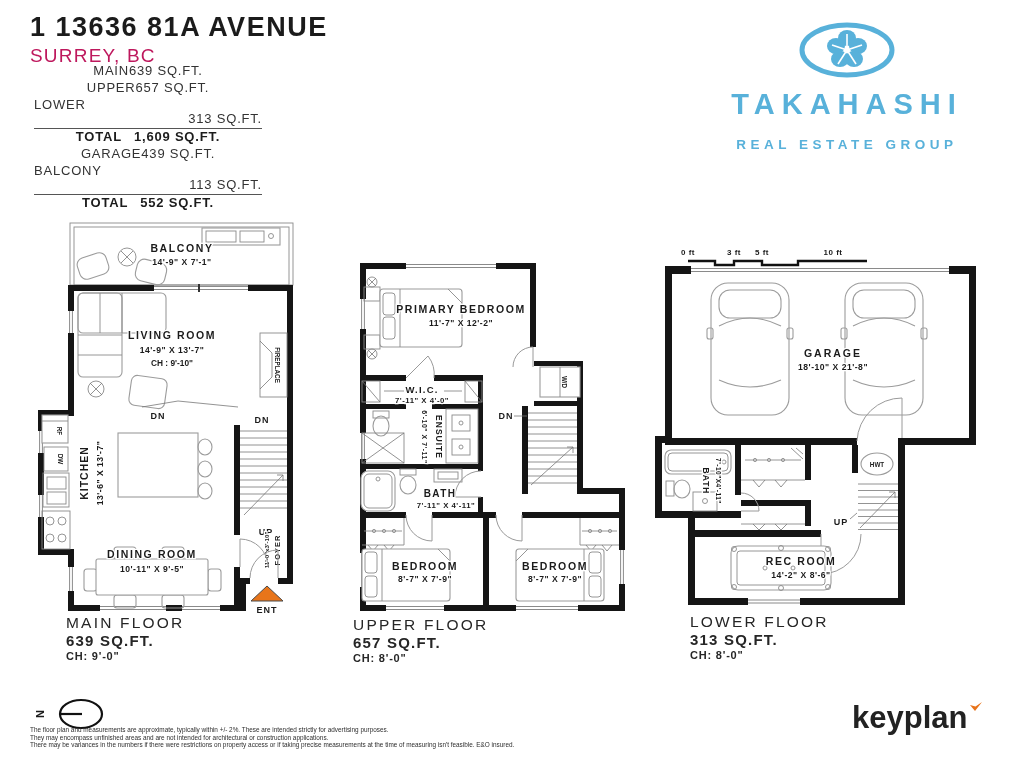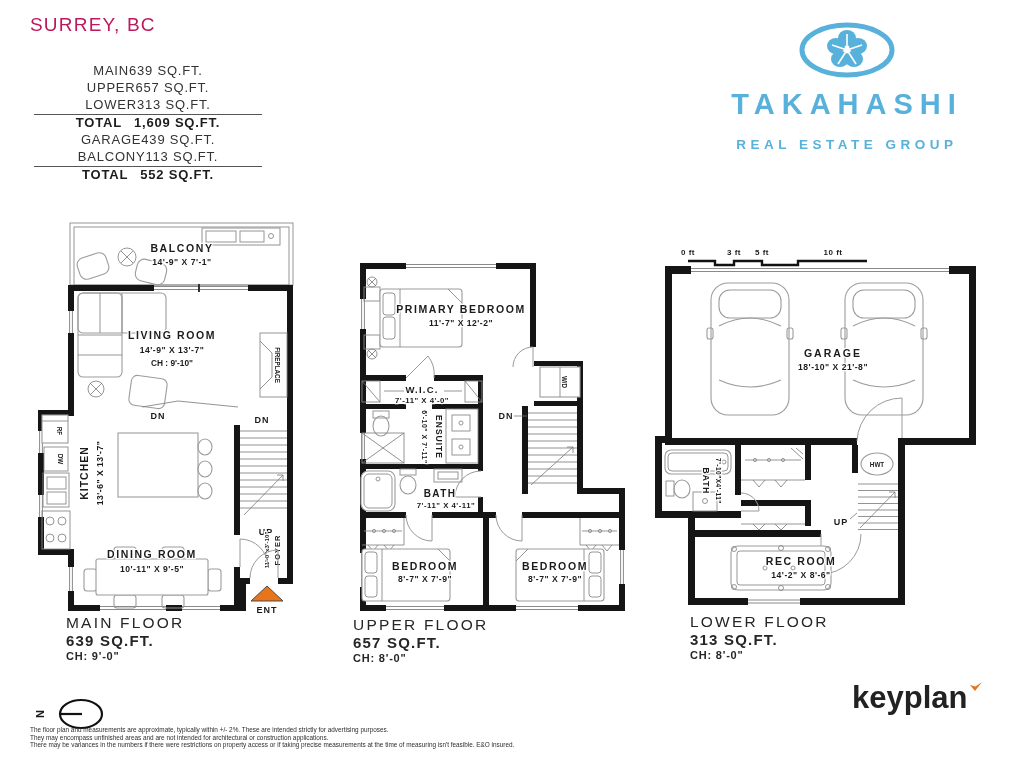--- a/index.html
+++ b/index.html
@@ -5,34 +5,34 @@
   html,body{margin:0;padding:0;background:#fff;width:1024px;height:768px;overflow:hidden;
             font-family:"Liberation Sans", sans-serif;}
   .abs{position:absolute;}
   
   #addr{left:30px;top:12px;}
   #addr .a1{font-size:27px;font-weight:bold;letter-spacing:1.5px;color:#1b1b1b;}
   #addr .a2{font-size:19px;letter-spacing:1.2px;color:#be185d;margin-top:2px;}
   #areas{left:34px;top:63px;width:228px;font-size:13px;color:#333;letter-spacing:.8px;}
   #areas .row{display:flex;justify-content:center;padding:1px 0 2px 0;line-height:14px;}
   #areas .row .v{text-align:right;}
-  #areas .sum{border-bottom:1.5px solid #555;}
+  #areas .sum{border-bottom:1.5px solid #555;flex-direction:column;}
   #areas .tot{font-weight:bold;color:#1c1c1c;gap:12px;}
   
   #logo{left:688px;top:22px;width:318px;text-align:center;}
   #logo .brand{font-size:29px;letter-spacing:7px;margin-top:4px;}
   #logo .tag{font-size:13.5px;letter-spacing:4.5px;margin-top:16px;}
   
   .caption{color:#262626;}
   .caption .t1{font-size:15.5px;font-weight:normal;letter-spacing:2.2px;line-height:18px;}
   .caption .t2{font-size:15px;font-weight:bold;letter-spacing:1.2px;line-height:17px;}
   .caption .t3{font-size:11px;font-weight:bold;letter-spacing:.8px;line-height:14px;}
   
   #disclaimer{left:30px;top:726px;width:650px;font-size:6.4px;line-height:7.6px;color:#2e2e2e;}
-  #keyplan{left:852px;top:680px;font-size:31px;font-weight:bold;color:#222;letter-spacing:0;text-align:center;}
+  #keyplan{left:852px;top:700px;font-size:31px;font-weight:bold;color:#222;letter-spacing:0;text-align:center;}
   #keyplan .mark{position:absolute;right:-16px;top:2px;}
   
   svg text{font-family:"Liberation Sans", sans-serif;fill:#1b1b1b;}
   .w{fill:#151515;}
   .f{fill:none;stroke:#9c9c9c;stroke-width:1.1;}
   .ff{fill:#fff;stroke:#9c9c9c;stroke-width:1.1;}
   .t{fill:none;stroke:#8a8a8a;stroke-width:.9;}
   .th{fill:none;stroke:#777;stroke-width:.8;}
   .wn{fill:none;stroke:#8a8a8a;stroke-width:1;}
   .dr{fill:none;stroke:#9a9a9a;stroke-width:1;}
@@ -43,20 +43,21 @@
   .rs{font-size:8.3px;font-weight:bold;text-anchor:middle;paint-order:stroke;stroke:#fff;stroke-width:2.5px;}
   .sm{font-size:6.3px;font-weight:bold;text-anchor:middle;paint-order:stroke;stroke:#fff;stroke-width:2px;}
   .dir{font-size:9px;font-weight:bold;letter-spacing:1px;text-anchor:middle;
        paint-order:stroke;stroke:#fff;stroke-width:2.5px;}
   .sc{font-size:8px;font-weight:bold;letter-spacing:.5px;text-anchor:middle;}
 </style>
 </head>
 <body>
 
 <div class="abs" id="addr">
+  <div class="a1">1 13636 81A AVENUE</div>
   <div class="a2">SURREY, BC</div>
 </div>
 
 <div class="abs" id="areas">
   <div class="row">
       <span>MAIN</span>
       <span class="v">639 SQ.FT.</span>
     </div>
   <div class="row">
       <span>UPPER</span>

